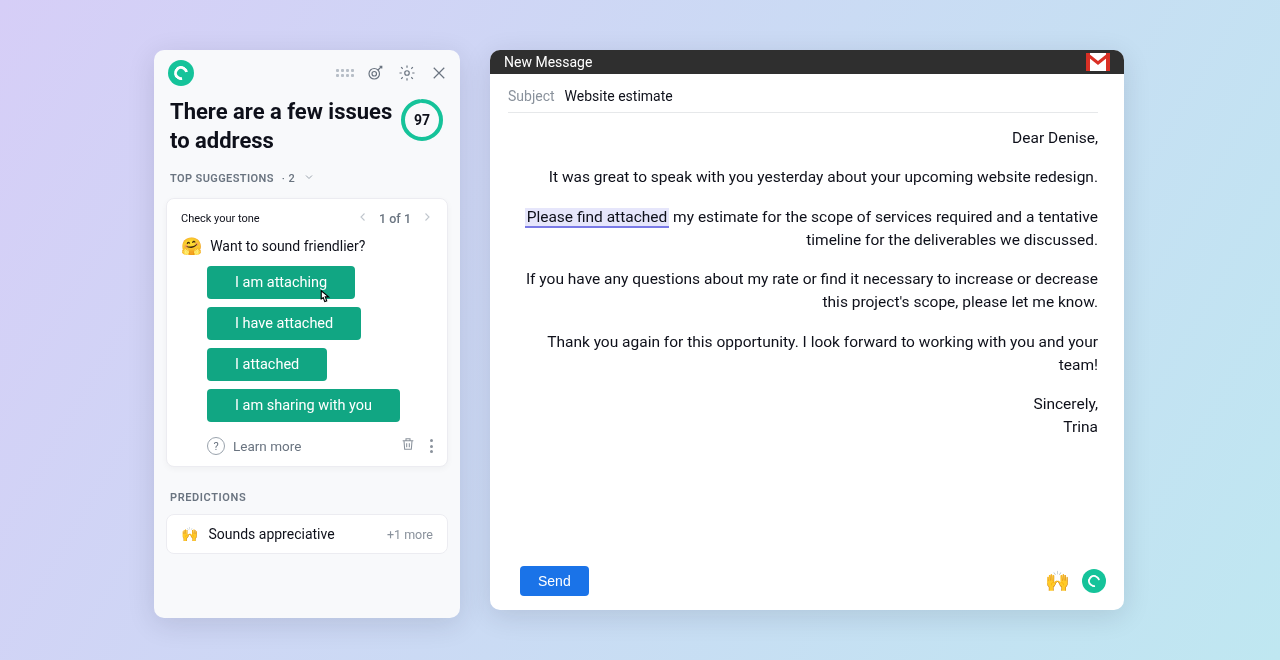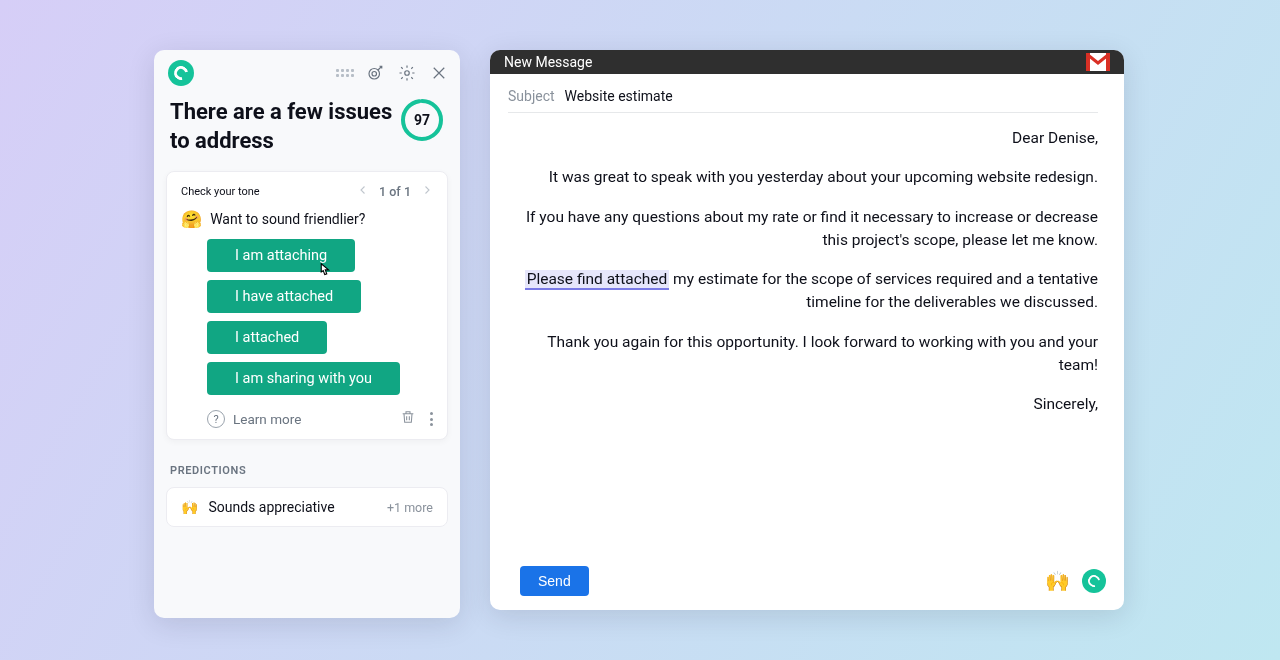--- a/index.html
+++ b/index.html
@@ -212,20 +212,29 @@
       <h2>There are a few issues to address</h2>
       <div class="score-ring">
         <svg width="44" height="44">
           <circle cx="22" cy="22" r="19" stroke="#e4e7ea" stroke-width="4" fill="none"></circle>
           <circle cx="22" cy="22" r="19" stroke="#15c39a" stroke-width="4" fill="none" stroke-dasharray="119.4" stroke-dashoffset="3.6" stroke-linecap="round"></circle>
         </svg>
         <div class="num">97</div>
       </div>
     </div>
 
+    <div class="top-sugg">
+      <span>TOP SUGGESTIONS</span>
+      <span class="count">· 2</span>
+      <span class="chev">
+        <svg viewBox="0 0 24 24">
+            <path d="M6 9l6 6 6-6"></path>
+          </svg>
+      </span>
+    </div>
 
     <div class="card">
       <div class="card-head">
         <div class="title">Check your tone</div>
         <div class="pager">
           <span><svg viewBox="0 0 24 24">
                 <path d="M15 5l-7 7 7 7"></path>
               </svg></span>
           <span class="pg">1 of 1</span>
           <span><svg viewBox="0 0 24 24">
@@ -294,25 +303,26 @@
       </span>
     </div>
     <div class="mail-body">
       <div class="subj-row">
         <span class="subj-label">Subject</span>
         <span class="subj-val">Website estimate</span>
       </div>
       <div class="paras">
         <p>Dear Denise,</p>
         <p>It was great to speak with you yesterday about your upcoming website redesign.</p>
+        <p><span class="hl">Please find attached</span><span> my estimate for the scope of services required and a tentative timeline for the deliverables we discussed.</span></p>
         <p>If you have any questions about my rate or find it necessary to increase or decrease this project's scope, please let me know.</p>
-        <p><span class="hl">Please find attached</span><span> my estimate for the scope of services required and a tentative timeline for the deliverables we discussed.</span></p>
         <p>Thank you again for this opportunity. I look forward to working with you and your team!</p>
         <div class="sig">
           <div>Sincerely,</div>
+          <div>Trina</div>
         </div>
       </div>
     </div>
     <div class="mail-foot">
       <button class="send-btn">Send</button>
       <div class="mail-foot-right">
         <span class="emoji-hands">🙌</span>
         <div class="glogo sm">
             <div class="glogo-inner"></div>
           </div>

